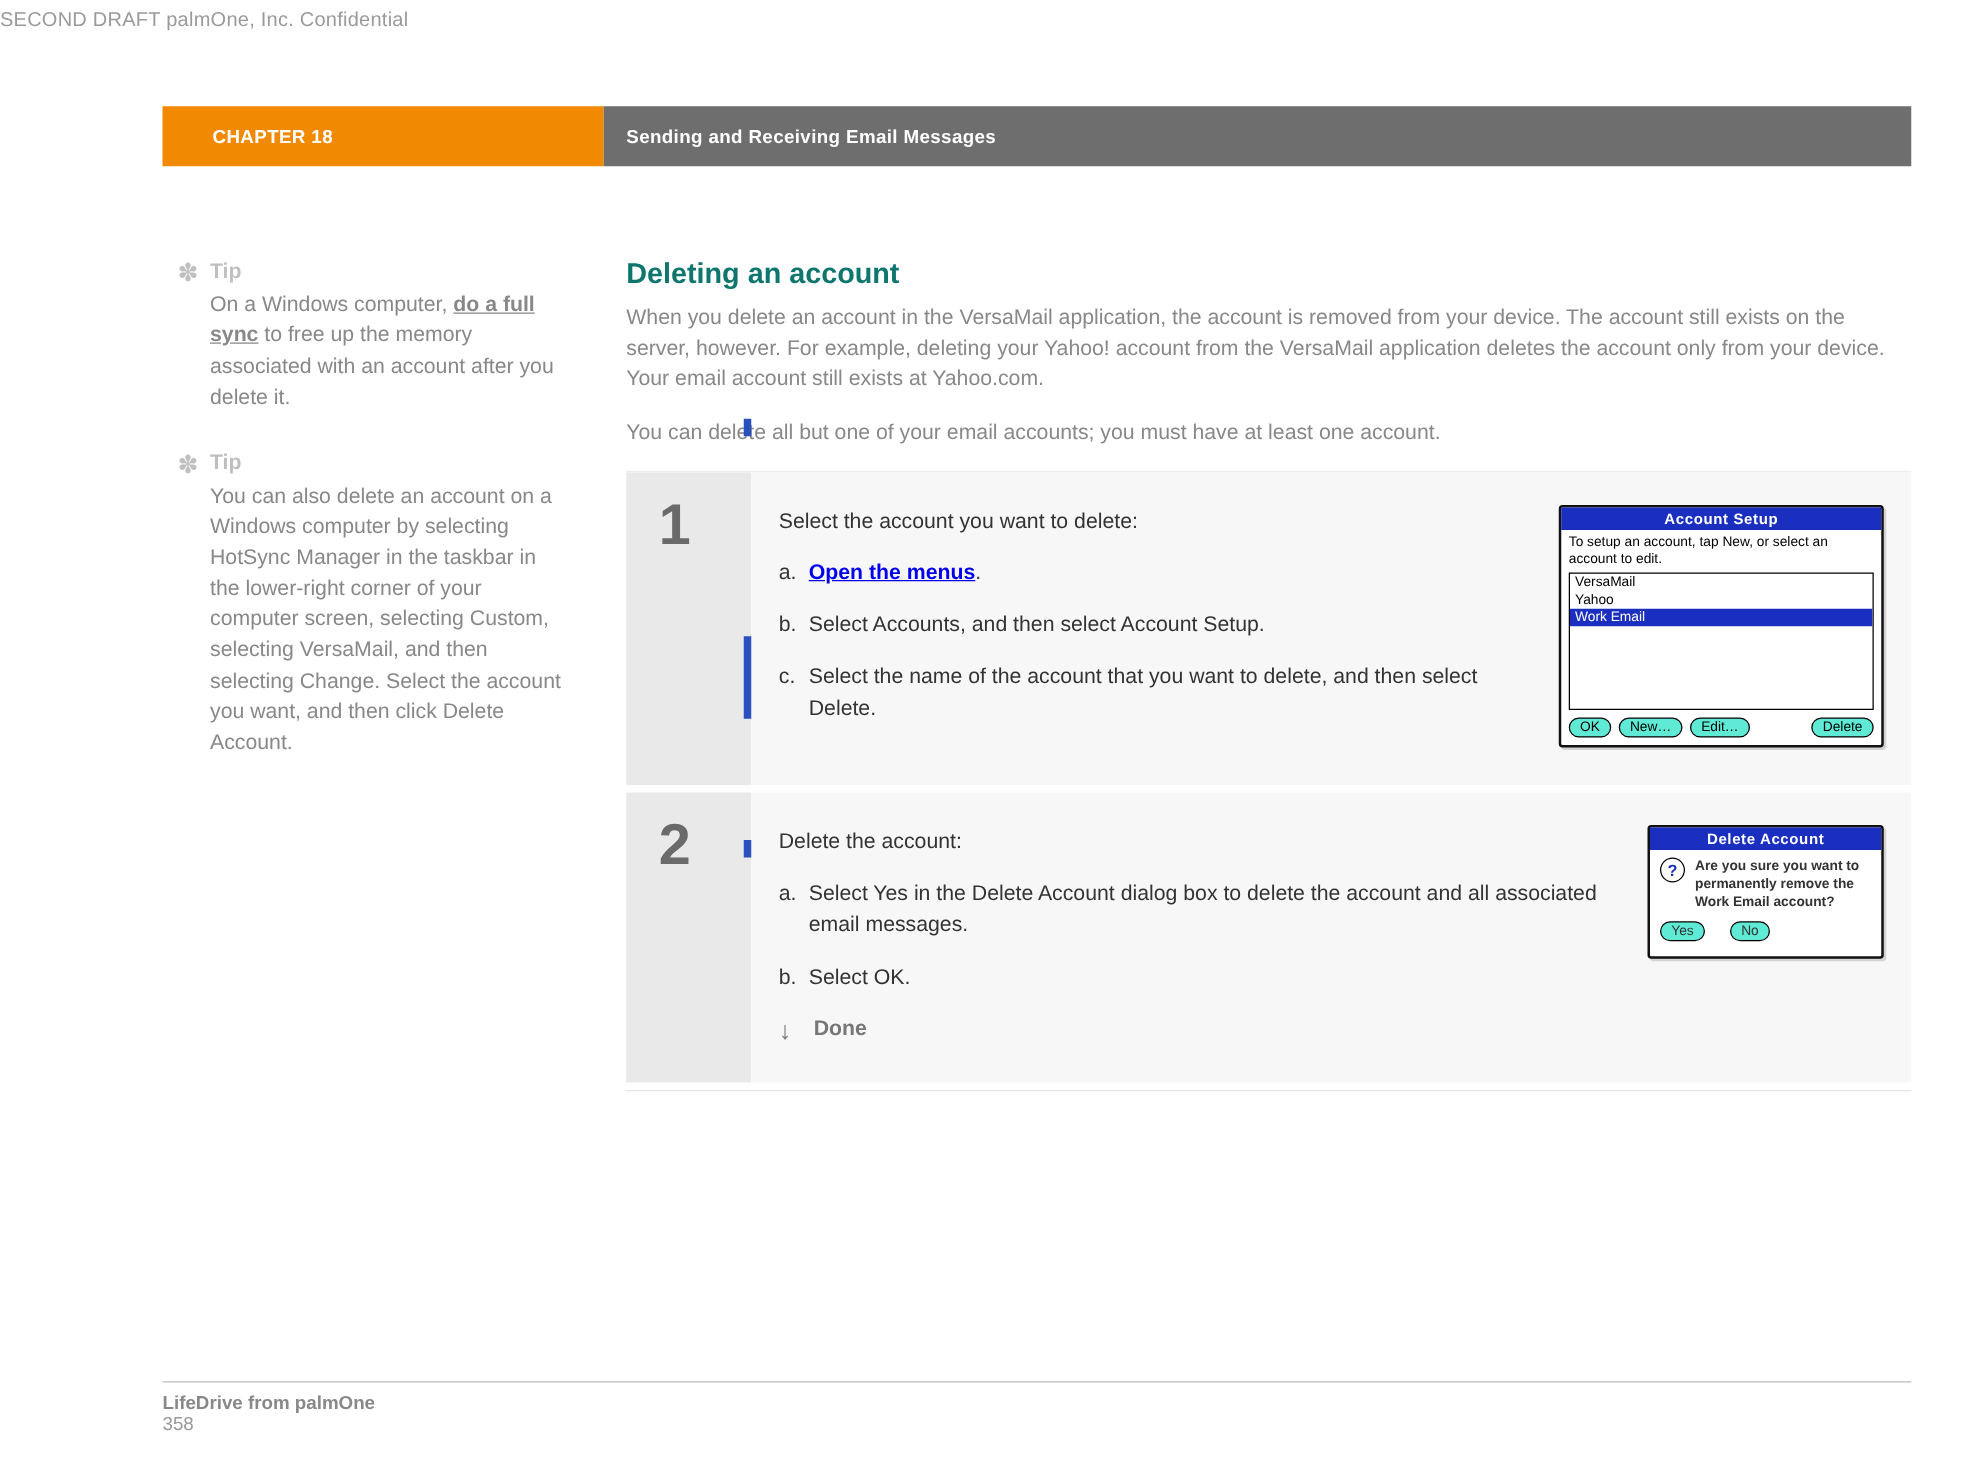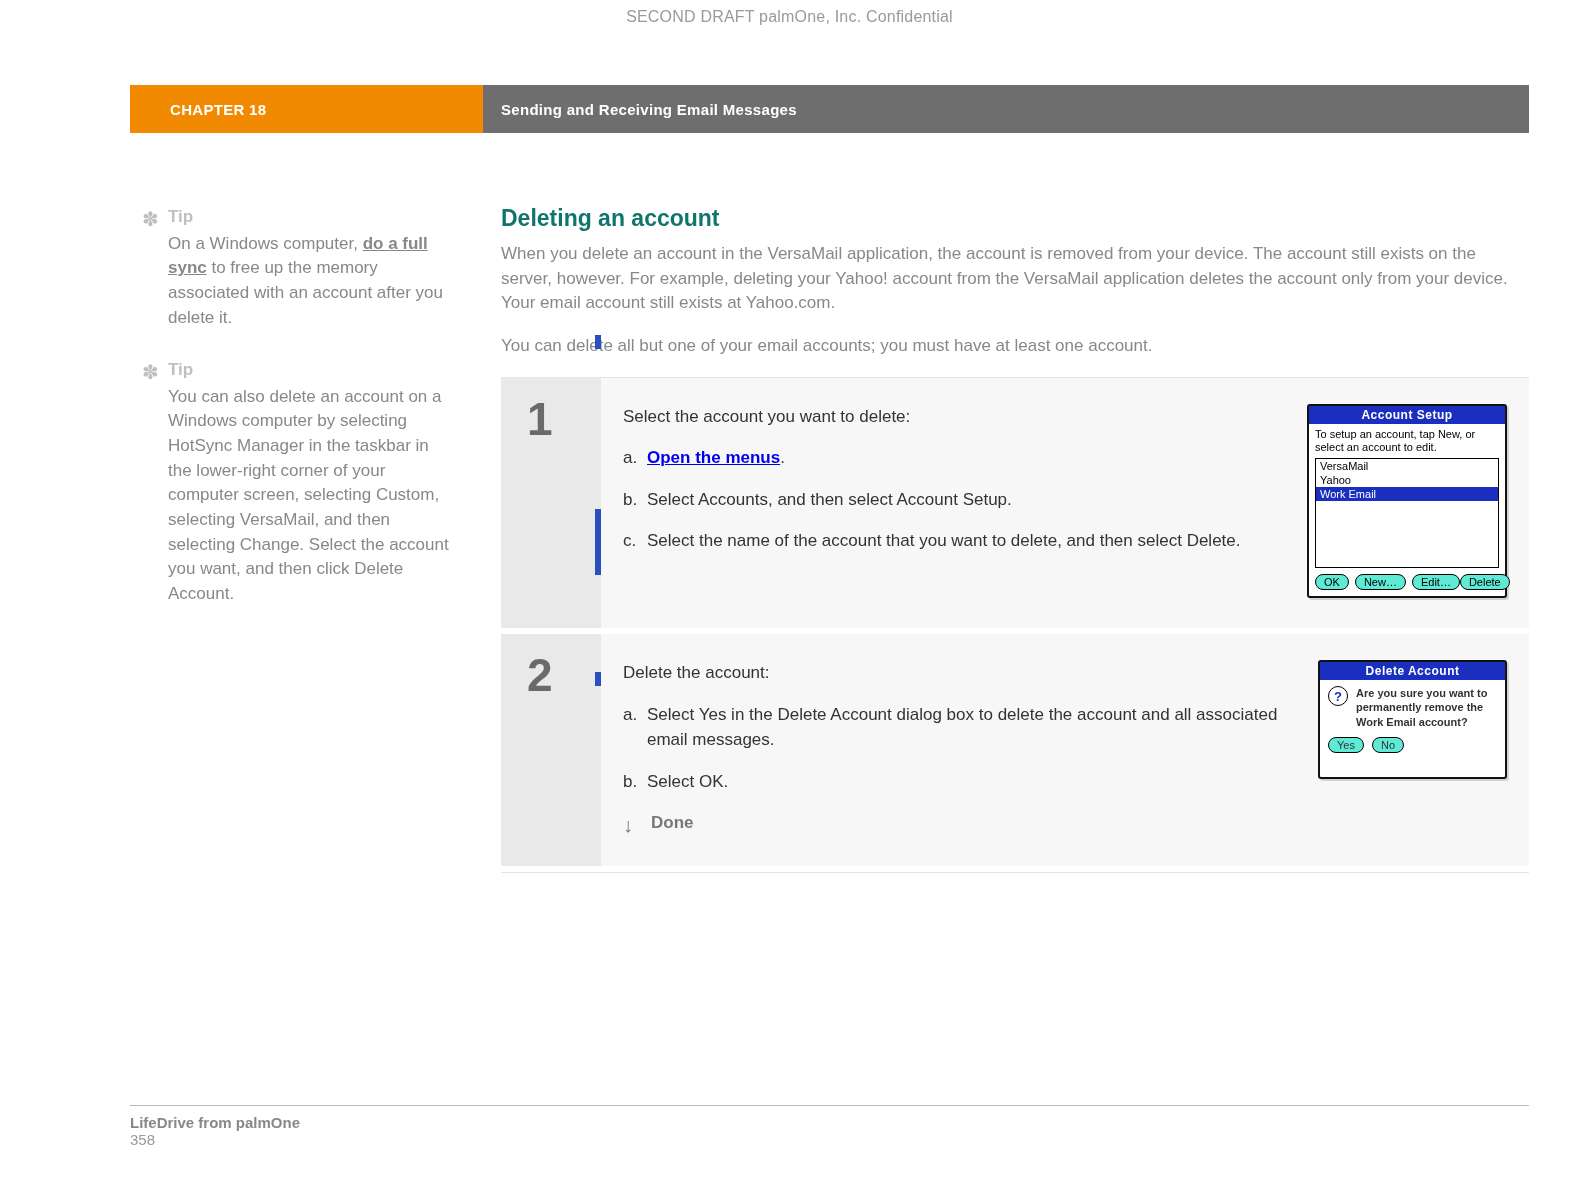--- a/index.html
+++ b/index.html
@@ -8,21 +8,20 @@
     background: #fff;
     width: 1579px;
     height: 1178px;
     position: relative;
     color: #333;
   }
   .draft-header {
     position: absolute;
     top: 8px;
     left: 0; right: 0;
-    text-align: center;
     font-size: 16px;
     color: #9a9a9a;
     letter-spacing: 0.2px;
   }
   .page {
     position: absolute;
     top: 85px;
     left: 130px;
     right: 50px;
     bottom: 60px;
@@ -146,21 +145,21 @@
   .done-icon::before {
     content: "↓";
     font-size: 20px;
     color: #777;
     position: absolute; left: 0; top: -4px;
     font-weight: bold;
   }
 
   
   .palm-window {
-    width: 200px;
+    width: 260px;
     background: #fff;
     border: 2px solid #111;
     border-radius: 3px;
     font-family: Tahoma, Arial, sans-serif;
     font-size: 12px;
     color: #000;
     box-shadow: 2px 2px 0 rgba(0,0,0,0.15);
   }
   .palm-title {
     background: #1a2fbf;
@@ -227,22 +226,22 @@
     font-size: 13px;
     flex-shrink: 0;
     color:#1a2fbf;
   }
   .dlg-text {
     font-size: 11px;
     font-weight: bold;
     line-height: 1.3;
   }
   .dlg-buttons {
-    padding: 0 8px 24px 8px;
-    display: flex; gap: 8px;
+    padding: 0 8px 12px 8px;
+    display: flex; gap: 20px;
   }
 
   .footer {
     position: absolute;
     left: 130px; right: 50px;
     bottom: 30px;
     border-top: 1px solid #bbb;
     padding-top: 8px;
     display: flex;
     justify-content: space-between;

